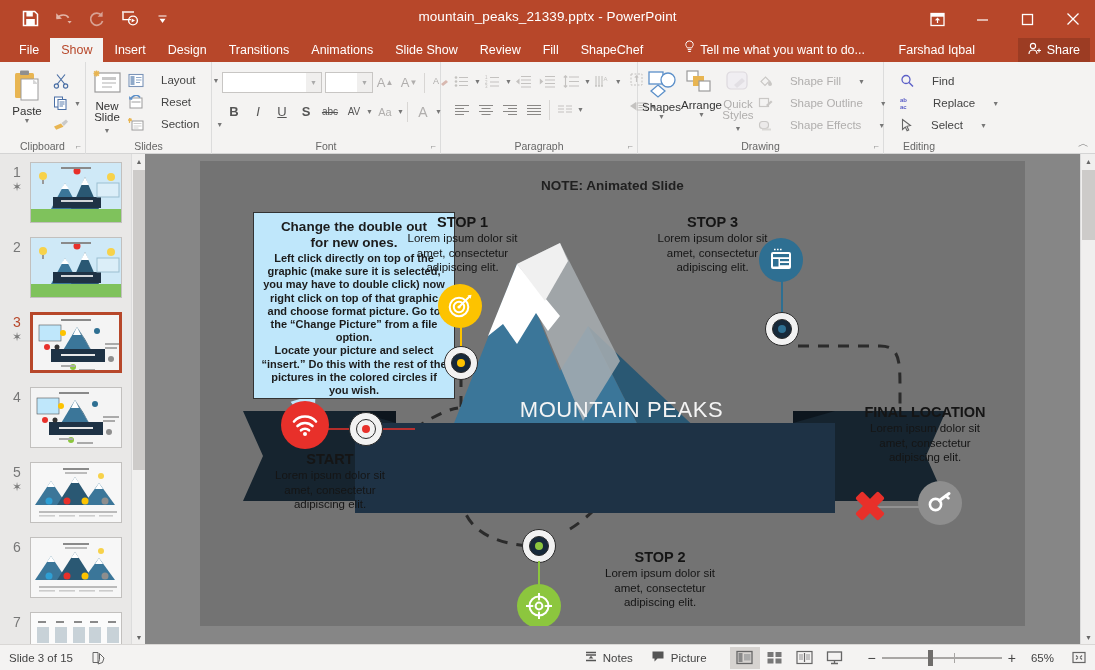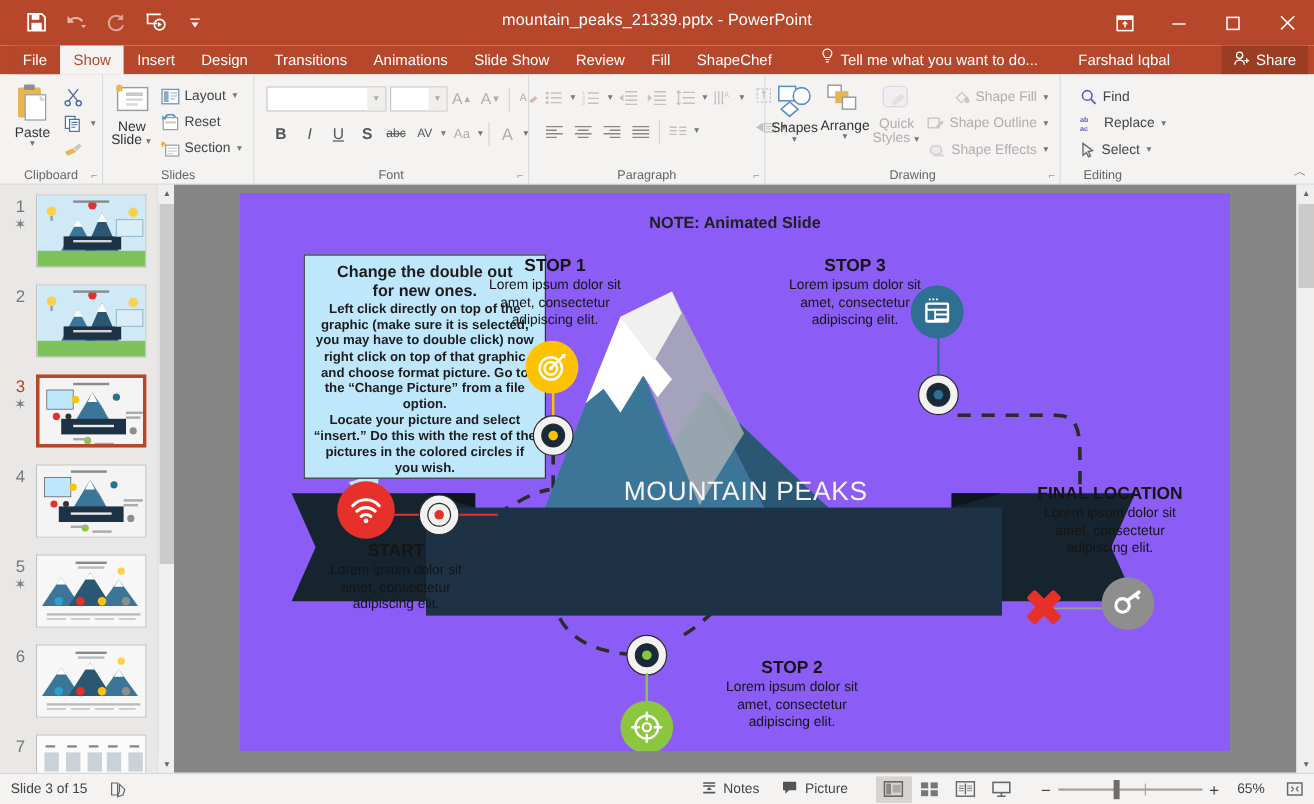--- a/index.html
+++ b/index.html
@@ -65,21 +65,21 @@
   }
   .rg-dialog { position:absolute; bottom:3px; right:4px; font-size:9px; color:#999; cursor:pointer; }
   .rgbody { display:flex; height:72px; align-items:flex-start; padding-top:2px; }
 
   .bigbtn {
     width:52px; display:flex; flex-direction:column; align-items:center;
     padding-top:3px; cursor:pointer; font-size:11.5px; color:#333;
   }
   .bigbtn .lbl { text-align:center; line-height:12px; margin-top:2px; }
   .smallbtn {
-    display:flex; align-items:center; gap:4px; height:22px; padding:0 4px;
+    display:flex; align-items:center; gap:17px; height:22px; padding:0 4px;
     font-size:11.5px; color:#444; cursor:pointer; white-space:nowrap;
   }
   .smallbtn.dis { color:#b0aead; }
   .iconbtn {
     width:22px; height:22px; display:flex; align-items:center; justify-content:center;
     cursor:pointer;
   }
   .caret { font-size:7px; color:#777; }
   .col { display:flex; flex-direction:column; }
   .row { display:flex; align-items:center; }
@@ -115,21 +115,21 @@
   .sb-arrow { width:14px; height:14px; display:flex; align-items:center; justify-content:center; font-size:7px; color:#666; cursor:pointer; background:#f0efee;}
   .sb-thumb { position:absolute; left:1px; width:12px; background:#cdcbc9; cursor:pointer; }
 
   
   .canvaspane {
     position:absolute; left:145px; top:154px; width:935px; height:490px;
     background:#868686; overflow:hidden;
   }
   .slide {
     position:absolute; left:55px; top:7px; width:825px; height:465px;
-    background:#8b5cf6; overflow:hidden;
+    background:#737373; overflow:hidden;
   }
   .slide-note {
     position:absolute; left:0; top:17px; width:825px; text-align:center;
     font-size:13.5px; font-weight:bold; color:#202020;
   }
 
   
   .canv-sb {
     position:absolute; right:0; top:154px; width:15px; height:490px; background:#f0efee;
     border-left:1px solid #dcdcdc;
@@ -563,21 +563,21 @@
         <div class="bigbtn" style="width:46px; color:#b0aead;">
           <svg width="32" height="28" viewBox="0 0 32 28">
               <rect x="5" y="3" width="20" height="17" rx="4" fill="#f0eef2" stroke="#ddd9de" stroke-width="1.2"></rect>
               <path d="M12 16l8-7 3 3-8 7z" fill="#e2dfe4"></path>
             </svg>
           <span class="lbl" style="line-height:11px;">
             <span>Quick</span><br>
             <span>Styles</span><span class="caret"> ▼</span>
           </span>
         </div>
-        <div class="col" style="padding-top:4px;align-items:flex-end;">
+        <div class="col" style="padding-top:4px;">
           <div class="smallbtn dis">
             <svg width="15" height="14" viewBox="0 0 15 14">
                 <path d="M3 7.5l4.5-4.5 4 4-4.5 4.5z" fill="none" stroke="#c9c7c5" stroke-width="1.1"></path>
                 <path d="M12 6.5c0 0 2 2.5 2 3.6a2 2 0 1 1-4 0c0-1.1 2-3.6 2-3.6z" fill="#c9c7c5"></path>
               </svg>
             <span>Shape Fill</span>
             <span class="caret">▼</span>
           </div>
           <div class="smallbtn dis">
             <svg width="15" height="14" viewBox="0 0 15 14">

